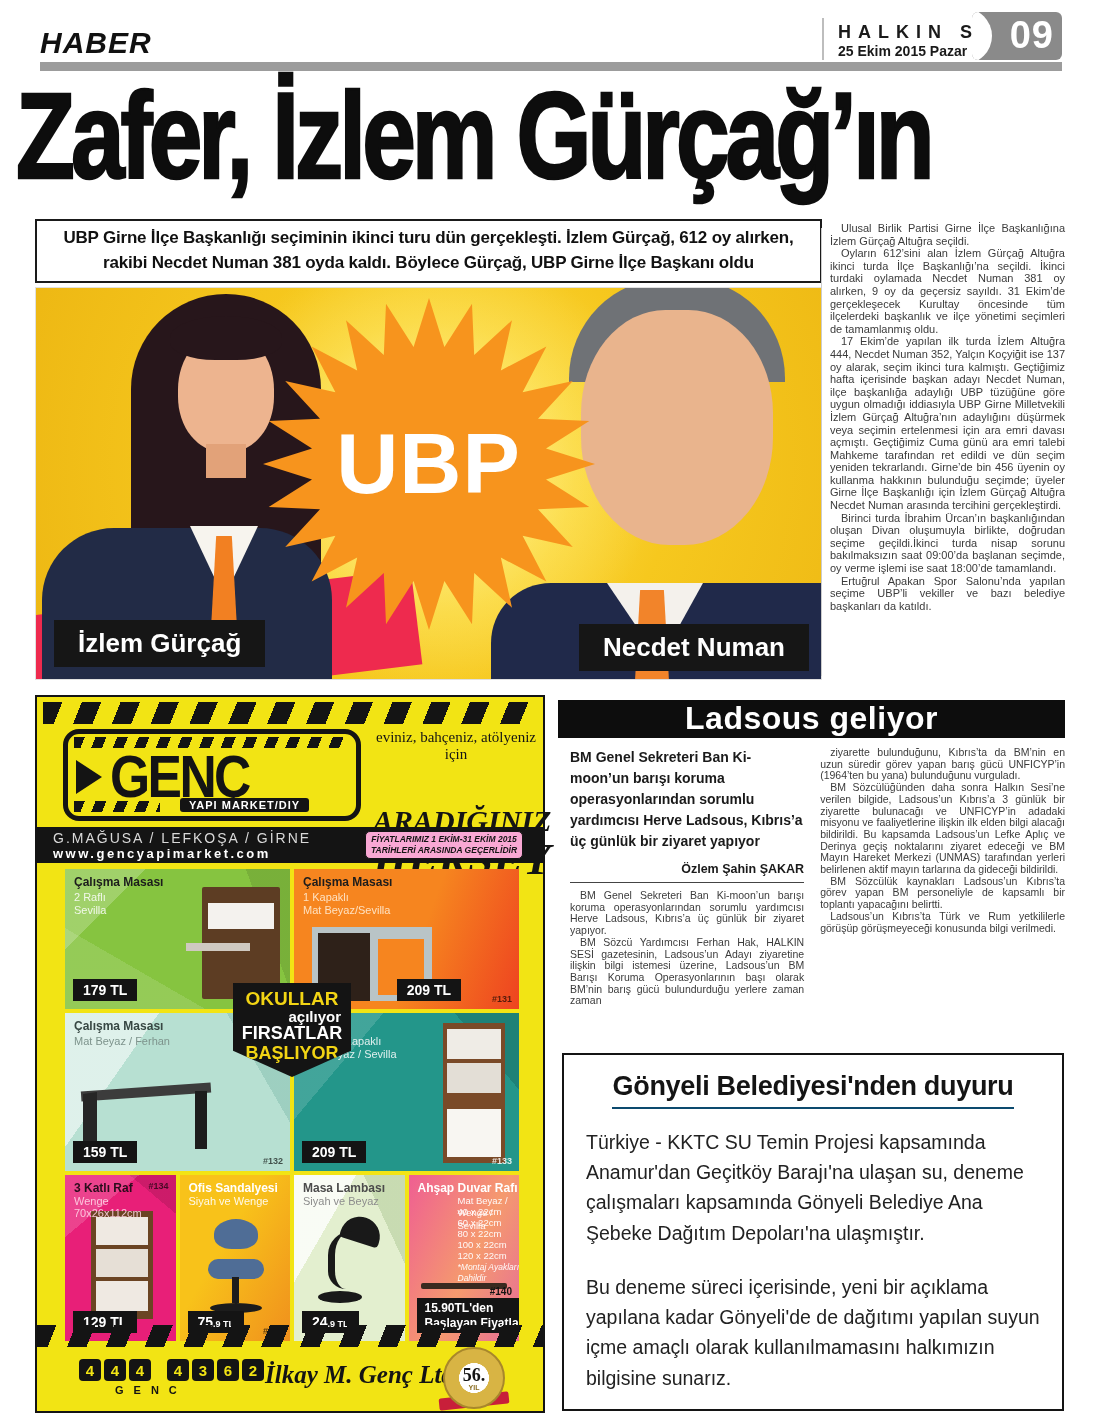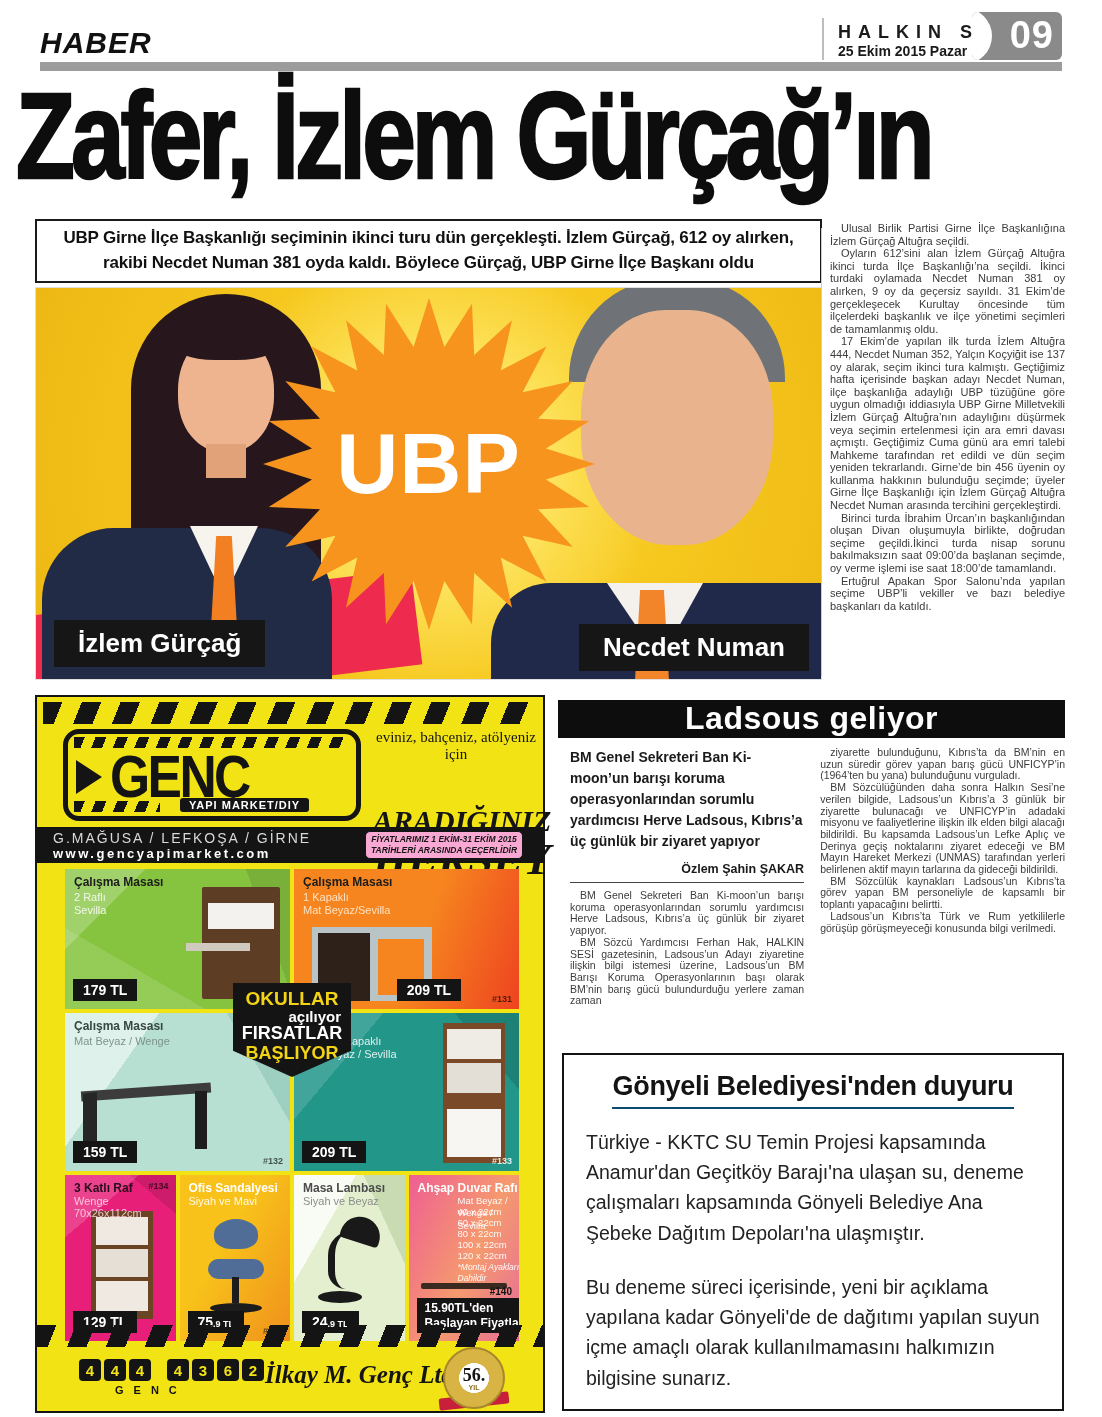--- a/index.html
+++ b/index.html
@@ -276,21 +276,21 @@
           <div class="price-badge" style="left:auto; right:58px;">209 TL</div>
           <div class="sku">#131</div>
         </div>
       </div>
       <div class="row">
         <div class="card mid c3">
           <div class="f f3-top"></div>
           <div class="f f3-side"></div>
           <div class="f f3-side2"></div>
           <div class="name">Çalışma Masası</div>
-          <div class="det" style="top:22px">Mat Beyaz / Wenge</div>
+          <div class="det" style="top:22px">Mat Beyaz / Ferhan</div>
           <div class="price-badge">159 TL</div>
           <div class="sku">#132</div>
         </div>
         <div class="card mid c4">
           <div class="f f4-case"></div>
           <div class="f f4-shelfa"></div>
           <div class="f f4-shelfb"></div>
           <div class="f f4-doors"></div>
           <div class="name">Kitaplık</div>
           <div class="det" style="top:22px">3 Göz 2 Kapaklı</div>
@@ -310,21 +310,21 @@
           <div class="det" style="top:32px">70x26x112cm</div>
           <div class="price-badge">129 TL</div>
           <div class="sku">#134</div>
         </div>
         <div class="card small c6">
           <div class="f f6-back"></div>
           <div class="f f6-seat"></div>
           <div class="f f6-post"></div>
           <div class="f f6-base"></div>
           <div class="name">Ofis Sandalyesi</div>
-          <div class="det" style="top:20px">Siyah ve Mavi</div>
+          <div class="det" style="top:20px">Siyah ve Wenge</div>
           <div class="price-badge"><span>75</span><span class="price-small">.9 TL</span></div>
           <div class="sku">#103</div>
         </div>
         <div class="card small c7">
           <div class="f f7-head"></div>
           <div class="f f7-arm"></div>
           <div class="f f7-base"></div>
           <div class="name">Masa Lambası</div>
           <div class="det" style="top:20px">Siyah ve Beyaz</div>
           <div class="price-badge"><span>24</span><span class="price-small">.9 TL</span></div>

